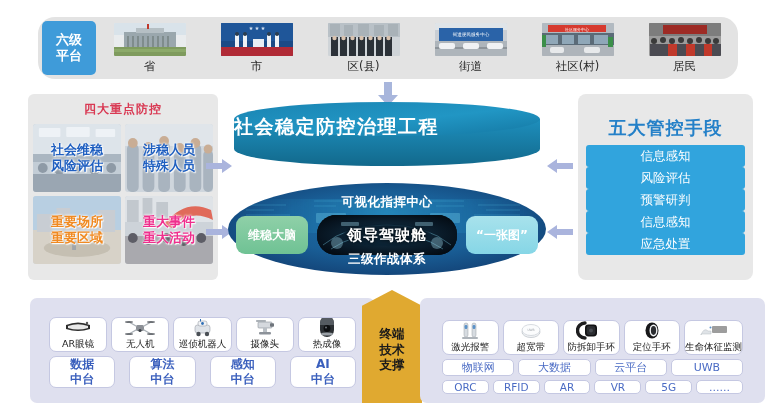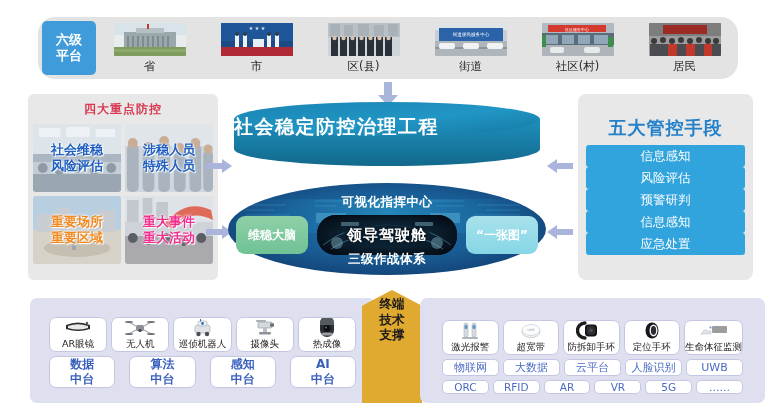--- a/index.html
+++ b/index.html
@@ -196,21 +196,21 @@
     white-space: nowrap;
   }
   .tag.sm { font-size: 10.5px; }
 
   
   .banner {
     position: absolute; left: 362px; top: 290px;
     width: 60px; height: 113px;
     background: #e0a930;
     clip-path: polygon(50% 0%, 100% 14%, 100% 100%, 0% 100%, 0% 14%);
-    display: flex; align-items: flex-start; justify-content: center;
+    display: flex; align-items: center; justify-content: center;
   }
   .banner-txt {
     color: #1a1a1a; font-size: 12.5px; font-weight: bold;
     text-align: center; line-height: 1.25; margin-top: 6px;
   }
 </style>
 </head>
 <body>
 
 <div id="root">
@@ -781,21 +781,20 @@
         </svg>
         <div class="dev-label">生命体征监测</div>
       </div>
 
     </div>
 
     <div class="tech-row2">
       <div class="tag">物联网</div>
       <div class="tag">大数据</div>
       <div class="tag">云平台</div>
-      <div class="tag">人脸识别</div>
       <div class="tag">UWB</div>
     </div>
 
     <div class="tech-row3">
       <div class="tag sm">ORC</div>
       <div class="tag sm">RFID</div>
       <div class="tag sm">AR</div>
       <div class="tag sm">VR</div>
       <div class="tag sm">5G</div>
       <div class="tag sm">……</div>

